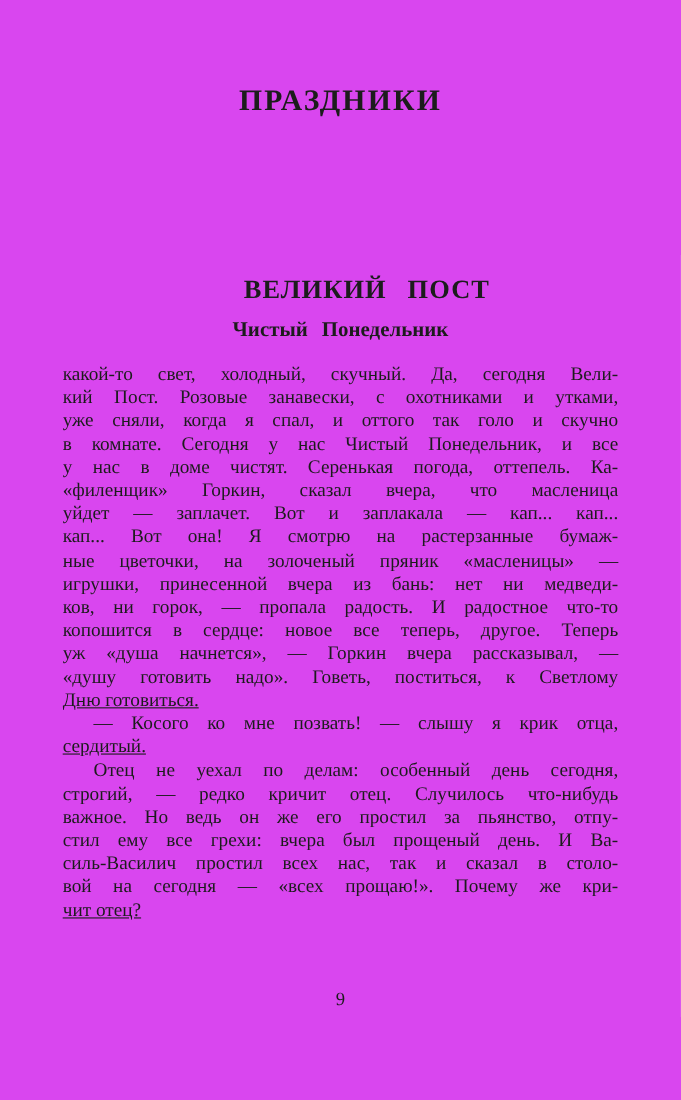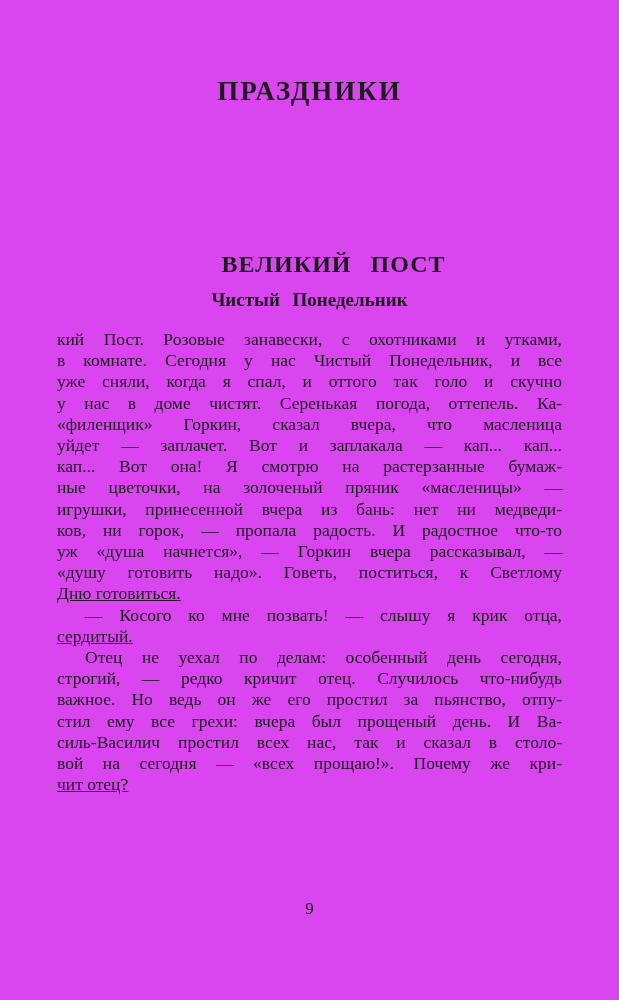--- a/index.html
+++ b/index.html
@@ -86,30 +86,32 @@
 </style>
 </head>
 <body>
 
 <div class="book-page">
   <h1 class="part-title">ПРАЗДНИКИ</h1>
   <h2 class="chapter-title">ВЕЛИКИЙ ПОСТ</h2>
   <h3 class="section-title">Чистый Понедельник</h3>
   <div class="body-text">
       <div class="paragraph">
+        <div class="line">какой-то свет, холодный, скучный. Да, сегодня Вели-</div>
         <div class="line">кий Пост. Розовые занавески, с охотниками и утками,</div>
+        <div class="line">уже сняли, когда я спал, и оттого так голо и скучно</div>
         <div class="line">в комнате. Сегодня у нас Чистый Понедельник, и все</div>
-        <div class="line">уже сняли, когда я спал, и оттого так голо и скучно</div>
         <div class="line">у нас в доме чистят. Серенькая погода, оттепель. Ка-</div>
         <div class="line">«филенщик» Горкин, сказал вчера, что масленица</div>
         <div class="line">уйдет — заплачет. Вот и заплакала — кап... кап...</div>
         <div class="line">кап... Вот она! Я смотрю на растерзанные бумаж-</div>
         <div class="line">ные цветочки, на золоченый пряник «масленицы» —</div>
         <div class="line">игрушки, принесенной вчера из бань: нет ни медведи-</div>
         <div class="line">ков, ни горок, — пропала радость. И радостное что-то</div>
+        <div class="line">копошится в сердце: новое все теперь, другое. Теперь</div>
         <div class="line">уж «душа начнется», — Горкин вчера рассказывал, —</div>
         <div class="line">«душу готовить надо». Говеть, поститься, к Светлому</div>
         <div class="line last">Дню готовиться.</div>
       </div>
       <div class="paragraph">
         <div class="line first">— Косого ко мне позвать! — слышу я крик отца,</div>
         <div class="line last">сердитый.</div>
       </div>
       <div class="paragraph">
         <div class="line first">Отец не уехал по делам: особенный день сегодня,</div>

